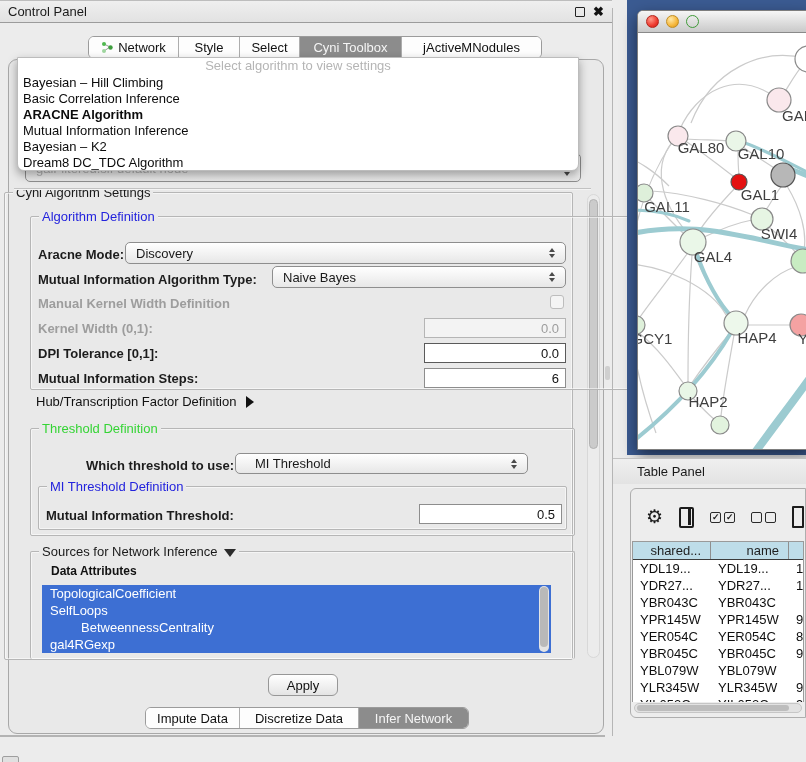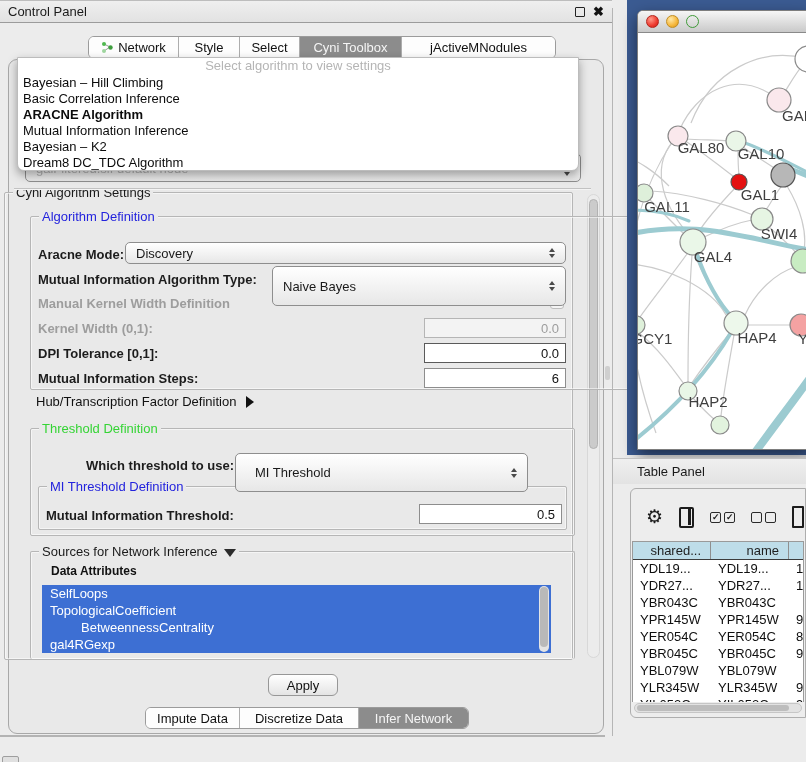--- a/index.html
+++ b/index.html
@@ -138,21 +138,21 @@
     </div>
     <div class="tab" style="width: 61px;">
       <span>Style</span>
     </div>
     <div class="tab" style="width: 60px;">
       <span>Select</span>
     </div>
     <div class="tab active" style="width: 102px;">
       <span>Cyni Toolbox</span>
     </div>
-    <div class="tab" style="width: 154px;">
+    <div class="tab" style="width: 140px;">
       <span>jActiveMNodules</span>
     </div>
   </div>
 
 <div class="abs main-panel"></div>
 
 <div class="abs combo table-selector">
   <span>galFiltered.sif default node</span>
   <span class="stepper">
       <i class="up"></i>
@@ -187,21 +187,21 @@
 <span class="row-label" style="left:38px; top:247px;">Aracne Mode:</span>
 <div class="abs combo" style="left:125px; top:242px; width:441px; height:22px; z-index:6;">
   <span>Discovery</span>
   <span class="stepper">
       <i class="up"></i>
       <i class="dn"></i>
     </span>
 </div>
 
 <span class="row-label" style="left:38px; top:272px;">Mutual Information Algorithm Type:</span>
-<div class="abs combo" style="left:272px; top:266px; width:294px; height:40px; z-index:6;">
+<div class="abs combo" style="left:272px; top:266px; width:294px; height:22px; z-index:6;">
   <span>Naive Bayes</span>
   <span class="stepper">
       <i class="up"></i>
       <i class="dn"></i>
     </span>
 </div>
 
 <span class="row-label dis" style="left:38px; top:296px;">Manual Kernel Width Definition</span>
 <span class="checkbox" style="left:550px; top:295px;"></span>
 
@@ -222,21 +222,21 @@
 
 <div class="hub-row">
   <span>Hub/Transcription Factor Definition</span>
   <span class="tri-right"></span>
 </div>
 
 <div class="abs fieldset" style="left:30px; top:428px; width:545px; height:108px;">
   <span class="legend green">Threshold Definition</span>
 </div>
 <span class="row-label" style="left:86px; top:458px;">Which threshold to use:</span>
-<div class="abs combo" style="left:235px; top:453px; width:293px; height:39px; z-index:6;padding-left:19px;">
+<div class="abs combo" style="left:235px; top:453px; width:293px; height:21px; z-index:6;padding-left:19px;">
   <span>MI Threshold</span>
   <span class="stepper">
       <i class="up"></i>
       <i class="dn"></i>
     </span>
 </div>
 <div class="abs fieldset" style="left:38px; top:486px; width:529px; height:44px;">
   <span class="legend blue">MI Threshold Definition</span>
 </div>
 <span class="row-label" style="left:46px; top:508px;">Mutual Information Threshold:</span>
@@ -244,22 +244,22 @@
   <span>0.5</span>
 </div>
 
 <div class="abs fieldset" style="left:30px; top:551px; width:545px; height:108px; border-bottom:none;">
   <span class="legend">
     <span>Sources for Network Inference</span><span class="tri-down"></span>
   </span>
 </div>
 <span class="attr-title">Data Attributes</span>
 <div class="attr-list abs" id="attr-list">
+    <div class="attr-item" style="background: rgb(61, 111, 211);">TopologicalCoefficient</div>
     <div class="attr-item" style="background: rgb(61, 111, 211);">SelfLoops</div>
-    <div class="attr-item" style="background: rgb(61, 111, 211);">TopologicalCoefficient</div>
     <div class="attr-item" style="background: rgb(61, 111, 211); padding-left: 39px;">BetweennessCentrality</div>
     <div class="attr-item" style="background: rgb(61, 111, 211);">gal4RGexp</div>
   </div>
 <div class="attr-scroll abs">
     <span class="thumb"></span>
   </div>
 
 <div class="abs apply-btn">
     <span>Apply</span>
   </div>

